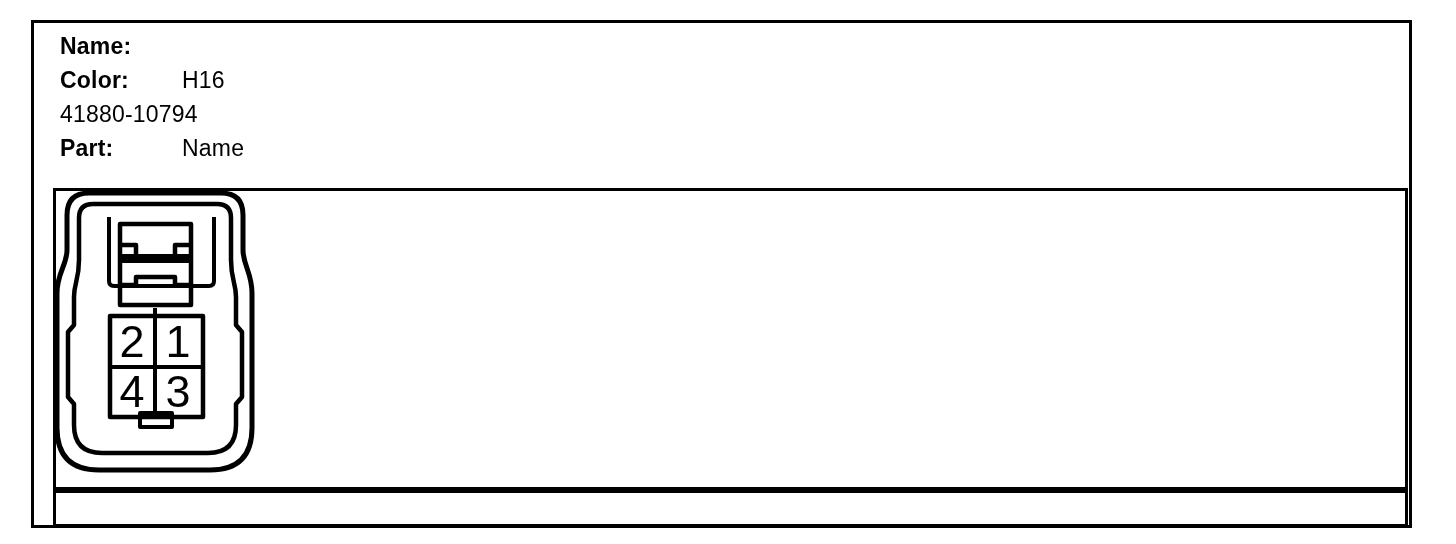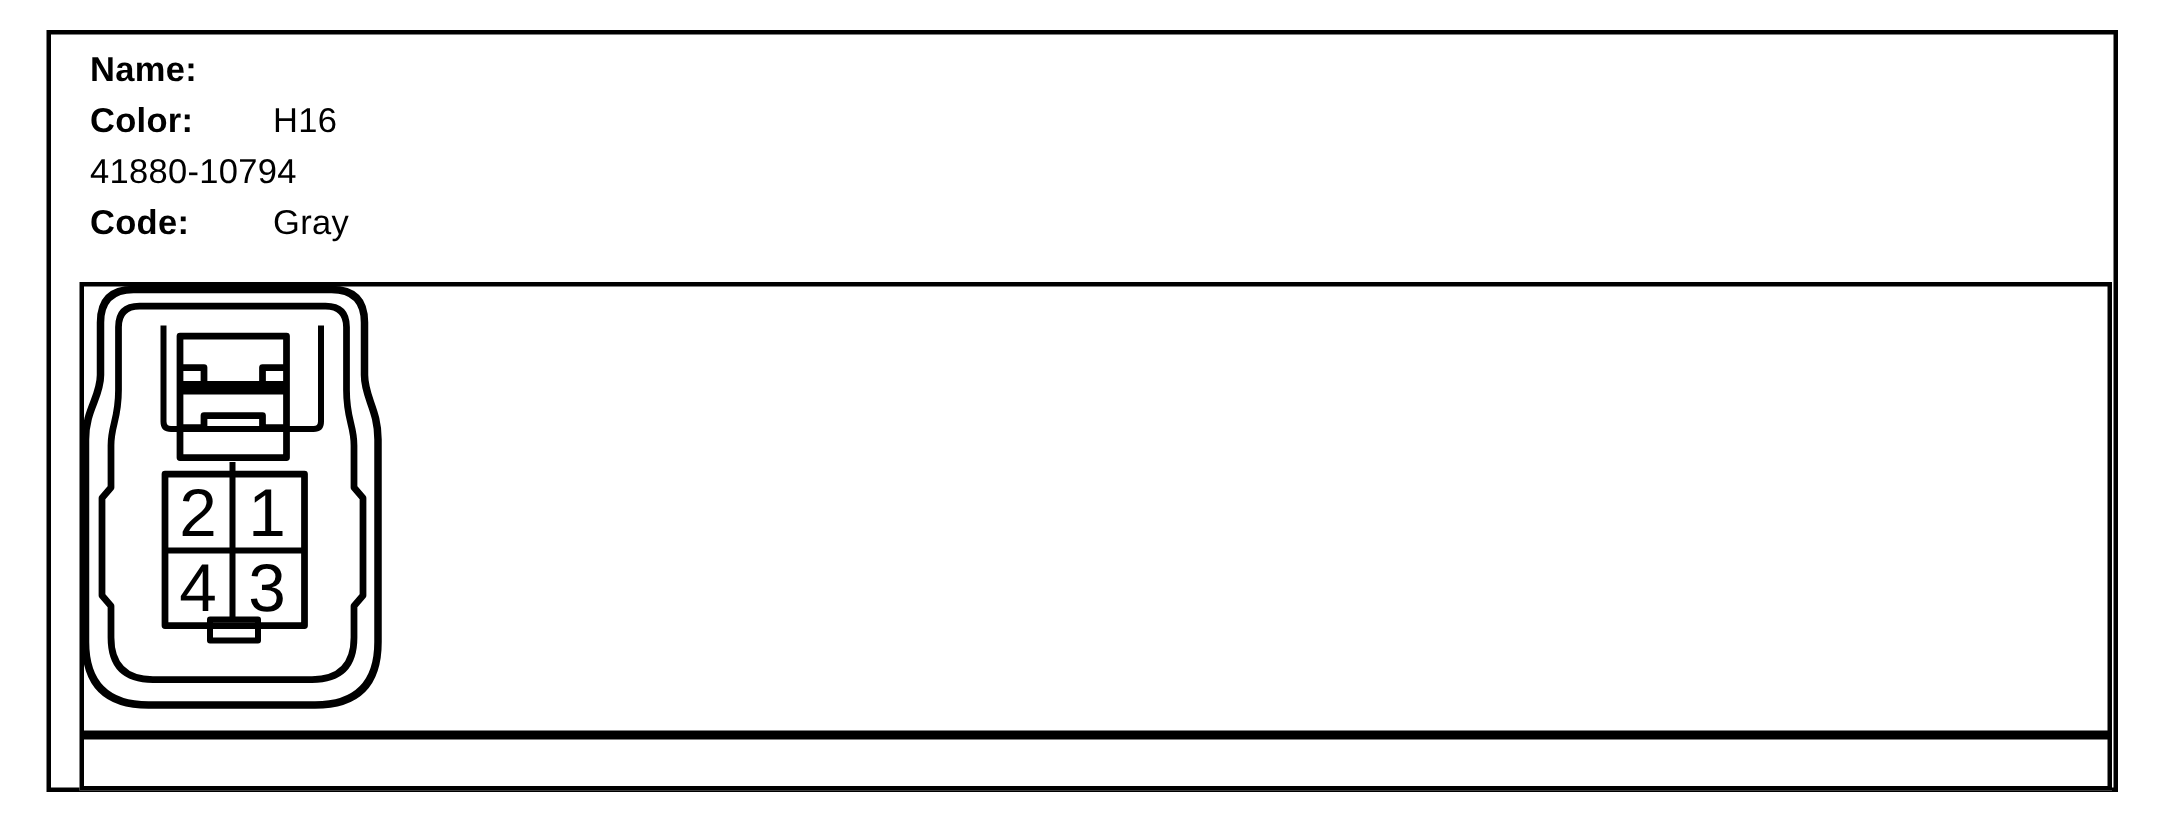--- a/index.html
+++ b/index.html
@@ -97,22 +97,22 @@
       <span class="field-label">Name:</span>
     </div>
     <div class="field-row">
       <span class="field-label">Color:</span>
       <span class="field-value">H16</span>
     </div>
     <div class="field-row">
       <span class="field-value">41880-10794</span>
     </div>
     <div class="field-row">
-      <span class="field-label">Code:</span>
-      <span class="field-value">Gray</span>
+      <span class="field-label">Part:</span>
+      <span class="field-value">Name</span>
     </div>
   </div>
 
   <div class="diagram-box"></div>
   <div class="bottom-row"></div>
 
   <svg class="connector-svg" viewBox="0 0 210 295" xmlns="http://www.w3.org/2000/svg">
 
     <path class="ln" stroke-width="5" d="M 39,8 H 171 Q 193,8 193,30 V 65 C 193,80 202,88 202,108 V 243
              Q 202,285 160,285 H 49 Q 7,285 7,243 V 108 C 7,88 17,80 17,65 V 30 Q 17,8 39,8 Z"></path>

